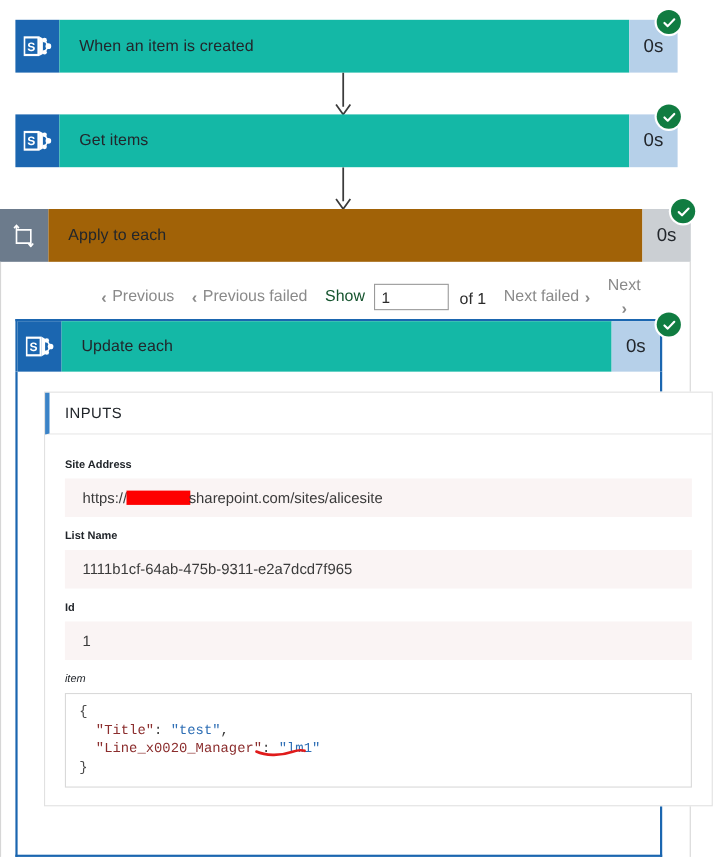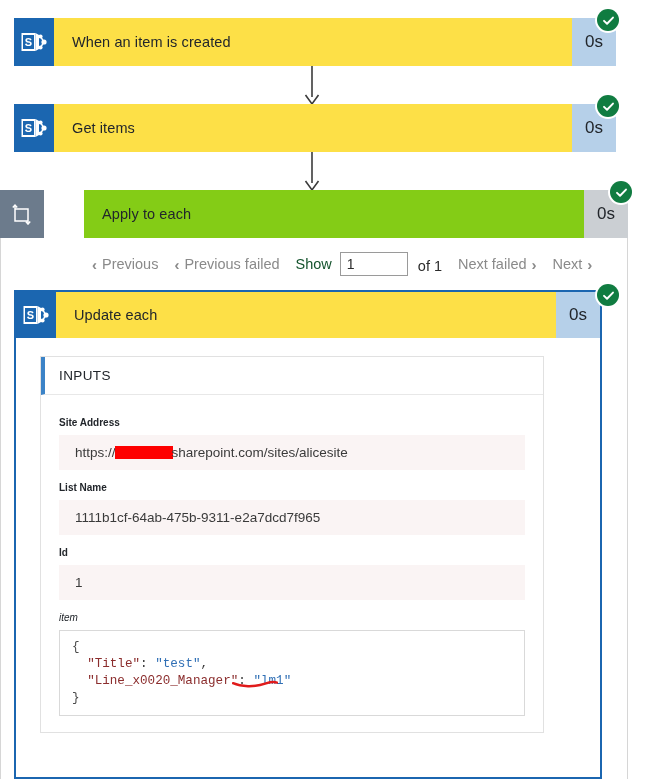--- a/index.html
+++ b/index.html
@@ -47,26 +47,26 @@
     min-width: 44px;
     display: flex;
     align-items: center;
     justify-content: center;
     font-size: 17px;
     color: #22262b;
   }
 
   
   .card.sp .card-icon { background: #1b66b0; }
-  .card.sp .card-title { background: #fde047; }
+  .card.sp .card-title { background: #14b8a6; }
   .card.sp .card-duration { background: #b6d0e9; }
 
   
   .card.loop .card-icon { background: #6c7b8c; }
-  .card.loop .card-title { background: #84cc16; margin-left: 40px; }
+  .card.loop .card-title { background: #a16207; }
   .card.loop .card-duration { background: #cbcfd3; }
 
   
   .card.selected {
     border: 2px solid #1b66b0;
     border-bottom: none;
   }
 
   
   .sp-glyph { width: 26px; height: 24px; display:block; }
@@ -142,21 +142,21 @@
     height: 441px;
     background: #ffffff;
     border: 2px solid #1b66b0;
     border-top: none;
     box-sizing: border-box;
   }
   #inputs-box {
     position: absolute;
     left: 24px;
     top: 18px;
-    width: 504px;
+    width: 608px;
     border: 1px solid #e1e1e1;
     background: #ffffff;
     box-sizing: border-box;
   }
   #inputs-header {
     border-left: 4px solid #3b83c7;
     border-bottom: 1px solid #e8e8e8;
     padding: 11px 0 11px 14px;
     font-size: 13.5px;
     color: #22262b;
@@ -306,21 +306,21 @@
     <span class="chev">‹</span>
     <span>Previous failed</span>
   </div>
   <span class="show-label">Show</span>
   <input class="page-input" type="text" value="1" style="">
   <span class="of-text">of 1</span>
   <div class="pg-link">
     <span>Next failed</span>
     <span class="chev">›</span>
   </div>
-  <div class="pg-link" style="margin-right:0;">
+  <div class="pg-link" style="margin-right:0;flex-direction:column;">
     <span>Next</span>
     <span class="chev">›</span>
   </div>
 </div>
 
 <div class="card sp selected" style="left:14px; top:290px; width:588px; height:48px;">
   <div class="card-icon">
     <svg class="sp-glyph" viewBox="0 0 26 24" xmlns="http://www.w3.org/2000/svg">
       <rect x="0.5" y="3" width="14" height="18" fill="#ffffff"></rect>
       <rect x="2" y="5" width="11" height="14" fill="#1b66b0"></rect>

